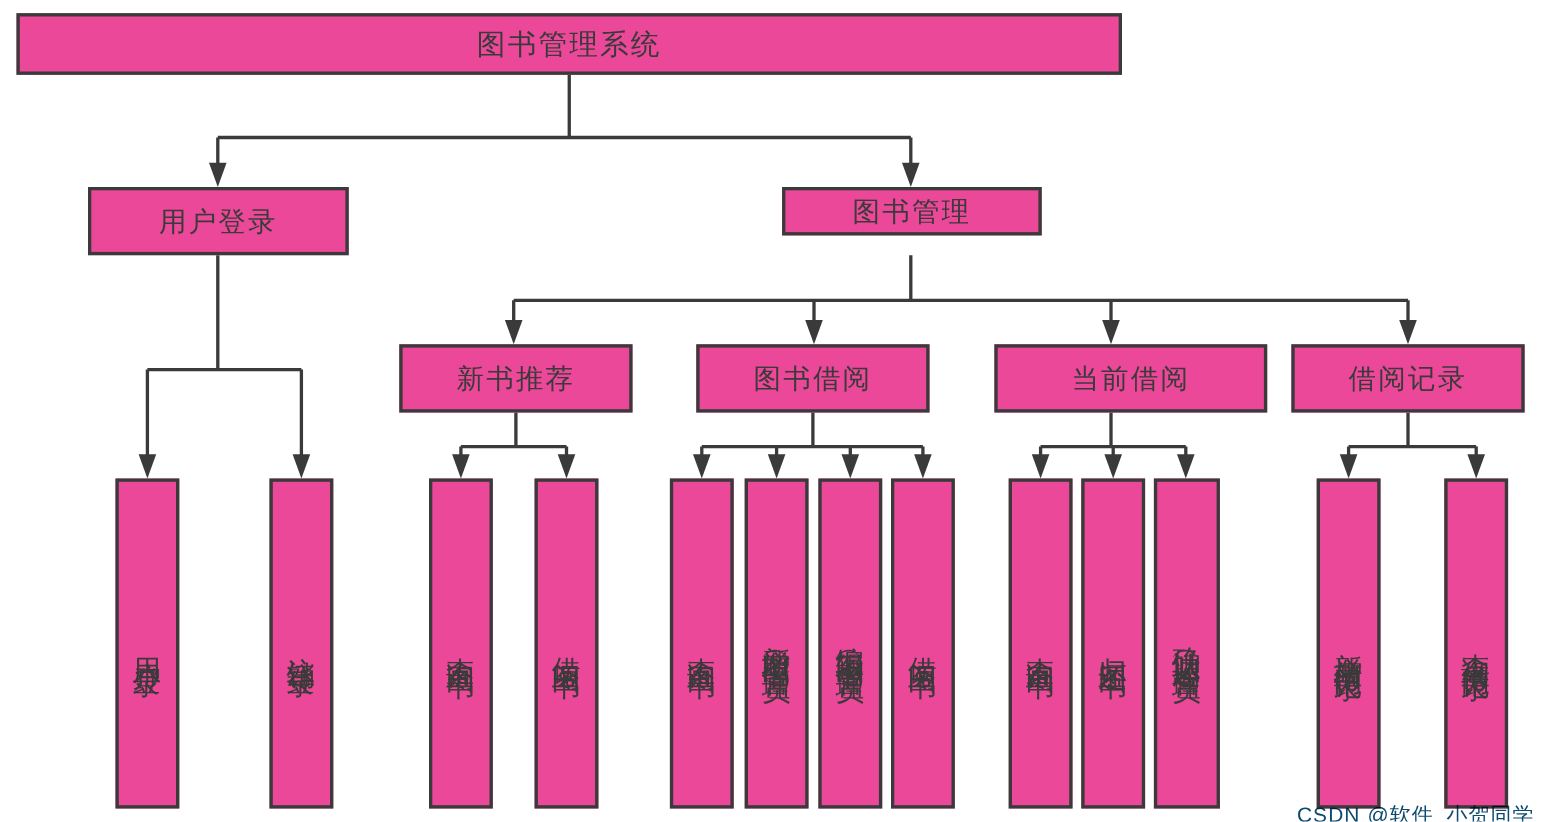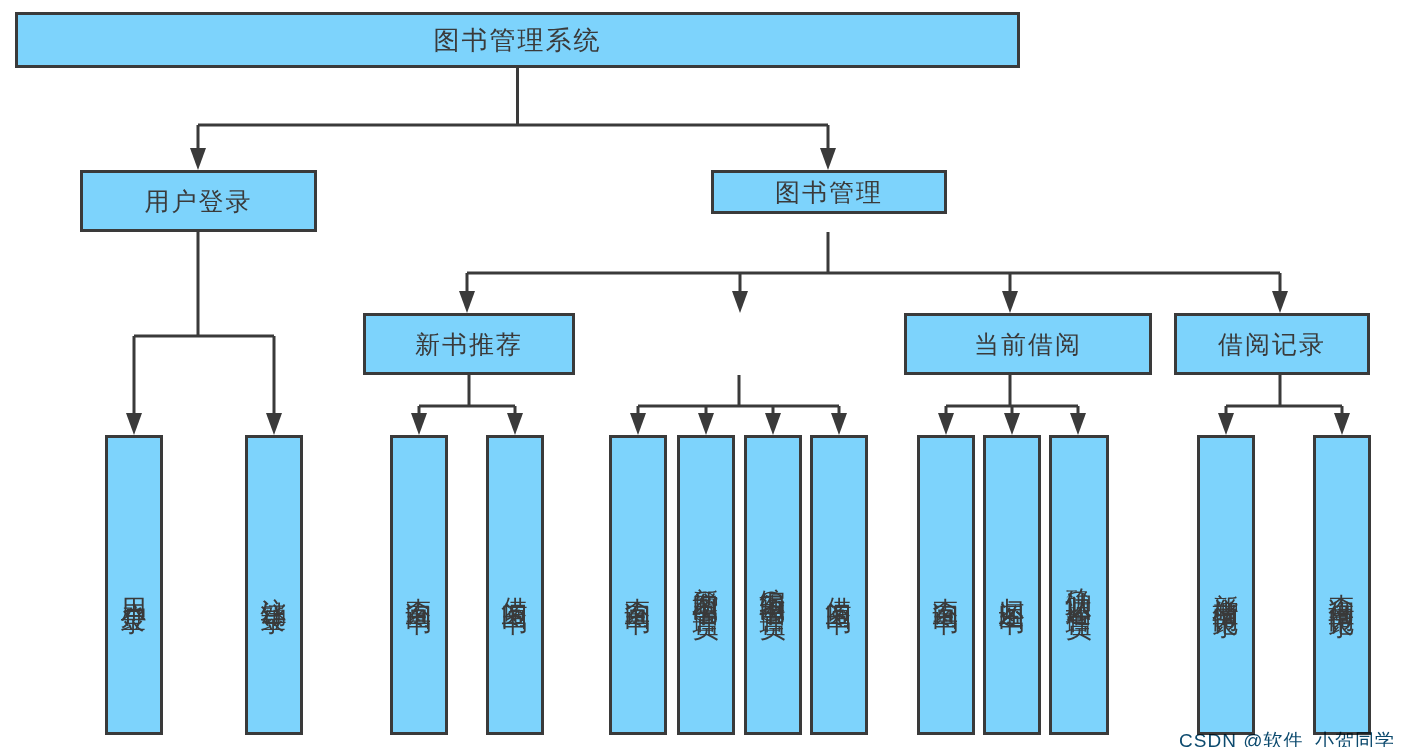--- a/index.html
+++ b/index.html
@@ -14,21 +14,21 @@
   }
   #connectors {
     position: absolute;
     left: 0; top: 0;
     width: 1405px; height: 747px;
     z-index: 1;
   }
   .box {
     position: absolute;
     box-sizing: border-box;
-    background: #7dd3fc;
+    background: #ec4899;
     border: 3px solid #3a3a3a;
     display: flex;
     align-items: center;
     justify-content: center;
     z-index: 2;
   }
   .box.h {
     font-size: 25px;
     letter-spacing: 2px;
     white-space: nowrap;
@@ -99,22 +99,23 @@
       <polygon points="1334,413 1350,413 1342,435"></polygon>
     </g>
   </svg>
 
   <div class="box h root" style="left:15px; top:12px; width:1005px; height:56px;">图书管理系统</div>
 
   <div class="box h" style="left:80px; top:170px; width:237px; height:62px;">用户登录</div>
   <div class="box h" style="left:711px; top:170px; width:236px; height:44px;">图书管理</div>
 
   <div class="box h" style="left:363px; top:313px; width:212px; height:62px;">新书推荐</div>
+  <div class="box h" style="left:633px; top:313px; width:212px; height:62px;">图书借阅</div>
   <div class="box h" style="left:904px; top:313px; width:248px; height:62px;">当前借阅</div>
-  <div class="box h" style="left:1174px; top:313px; width:196px; height:62px;">借阅记录</div>
+  <div class="box h" style="left:1174px; top:313px; width:212px; height:62px;">借阅记录</div>
 
   <div class="box leaf" style="left:105px;">
     <span class="vtext">用户登录</span>
   </div>
   <div class="box leaf" style="left:245px;">
     <span class="vtext">注销登录</span>
   </div>
 
   <div class="box leaf" style="left:390px;">
     <span class="vtext">查询图书</span>

